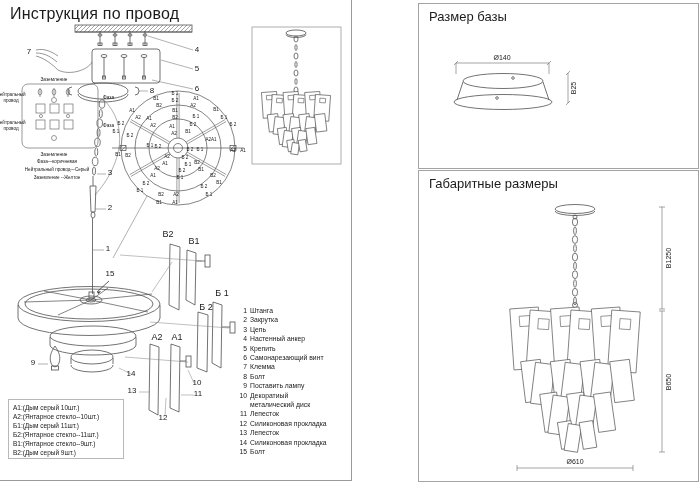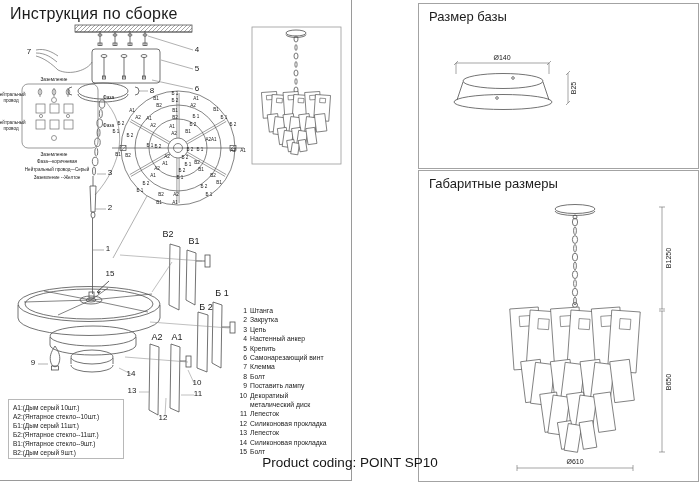--- a/index.html
+++ b/index.html
@@ -459,21 +459,21 @@
 
     <g>
       <text x="502" y="60" font-size="7" text-anchor="middle">Ø140</text>
       <text transform="rotate(-90 576 88)" x="576" y="88" font-size="7" text-anchor="middle">B25</text>
       <text transform="rotate(-90 671 258)" x="671" y="258" font-size="7" text-anchor="middle">B1250</text>
       <text transform="rotate(-90 671 382)" x="671" y="382" font-size="7" text-anchor="middle">B650</text>
       <text x="575" y="464" font-size="7" text-anchor="middle">Ø610</text>
     </g>
   </svg>
 
-  <div class="abs main-title">Инструкция по сборке</div>
+  <div class="abs main-title">Инструкция по провод</div>
 
   <div class="vline"></div>
   <div class="hline"></div>
 
   <div class="panel" style="left:418px;top:170px;width:279px;height:310px;">
     <div class="panel-title">Габаритные размеры</div>
   </div>
   <div class="panel" style="left:418px;top:3px;width:279px;height:164px;">
     <div class="panel-title">Размер базы</div>
   </div>
@@ -544,14 +544,13 @@
 
   <div class="abs glegend" id="glass-legend">
       <div class="grow">A1:(Дым серый 10шт.)</div>
       <div class="grow">A2:(Янтарное стекло--10шт.)</div>
       <div class="grow">Б1:(Дым серый 11шт.)</div>
       <div class="grow">Б2:(Янтарное стекло--11шт.)</div>
       <div class="grow">B1:(Янтарное стекло--9шт.)</div>
       <div class="grow">B2:(Дым серый 9шт.)</div>
     </div>
 
-  <div class="abs footer">Product coding: POINT SP10</div>
 </div>
 
 </body></html>

